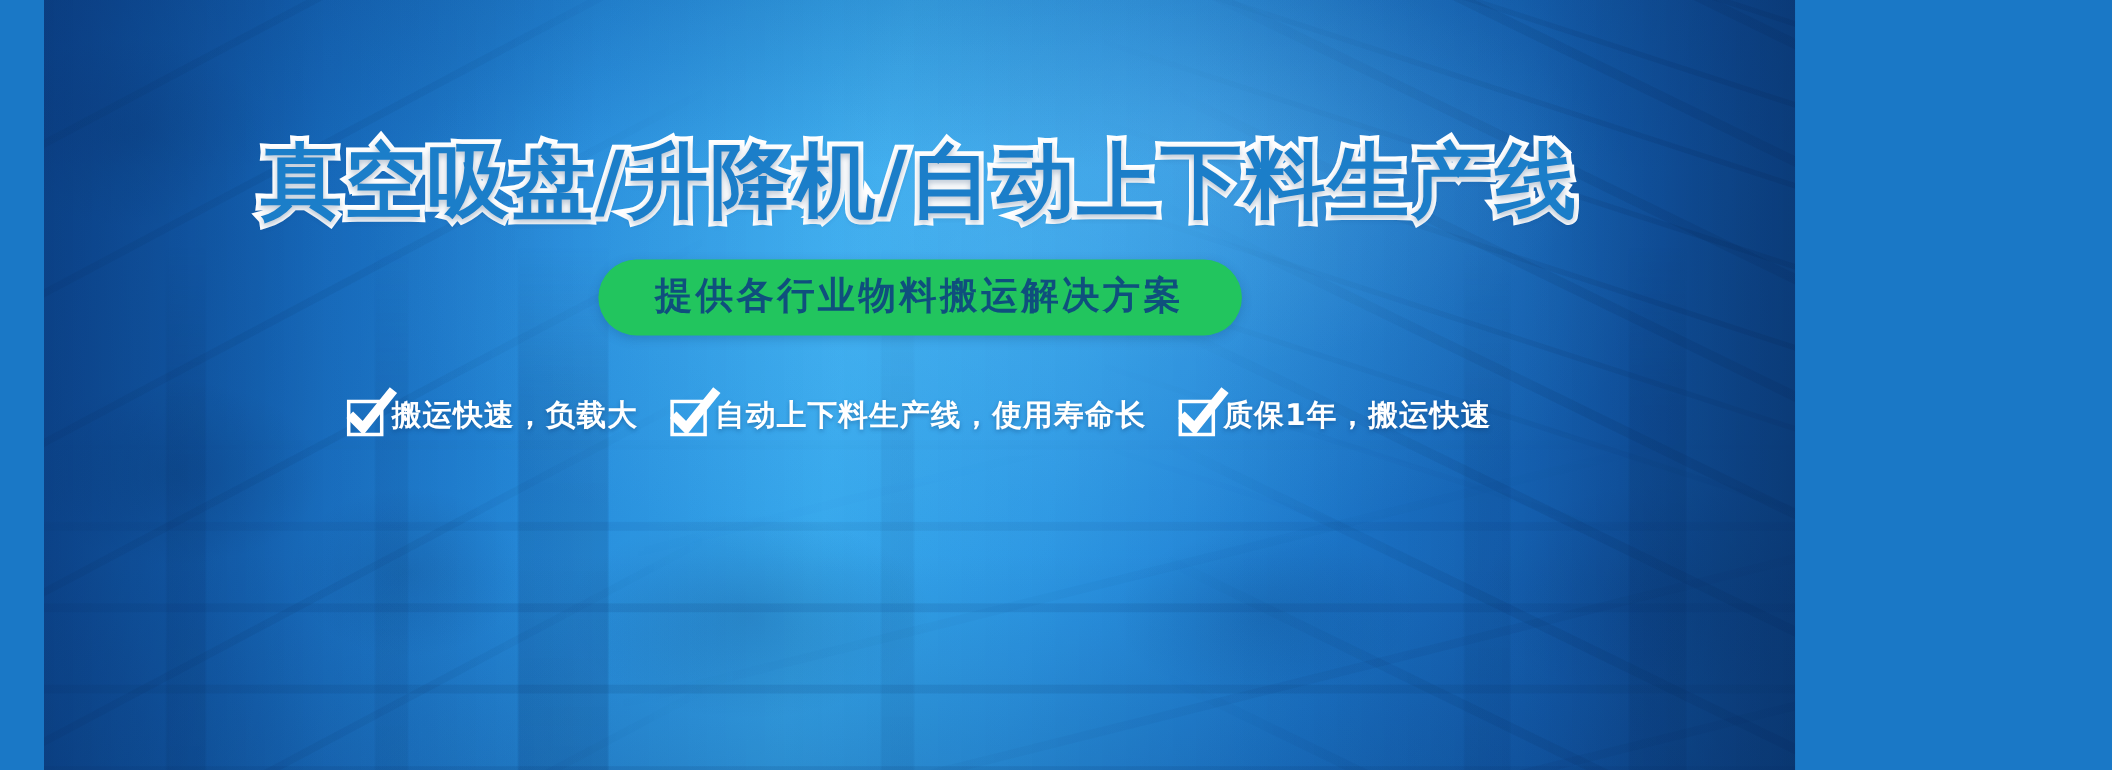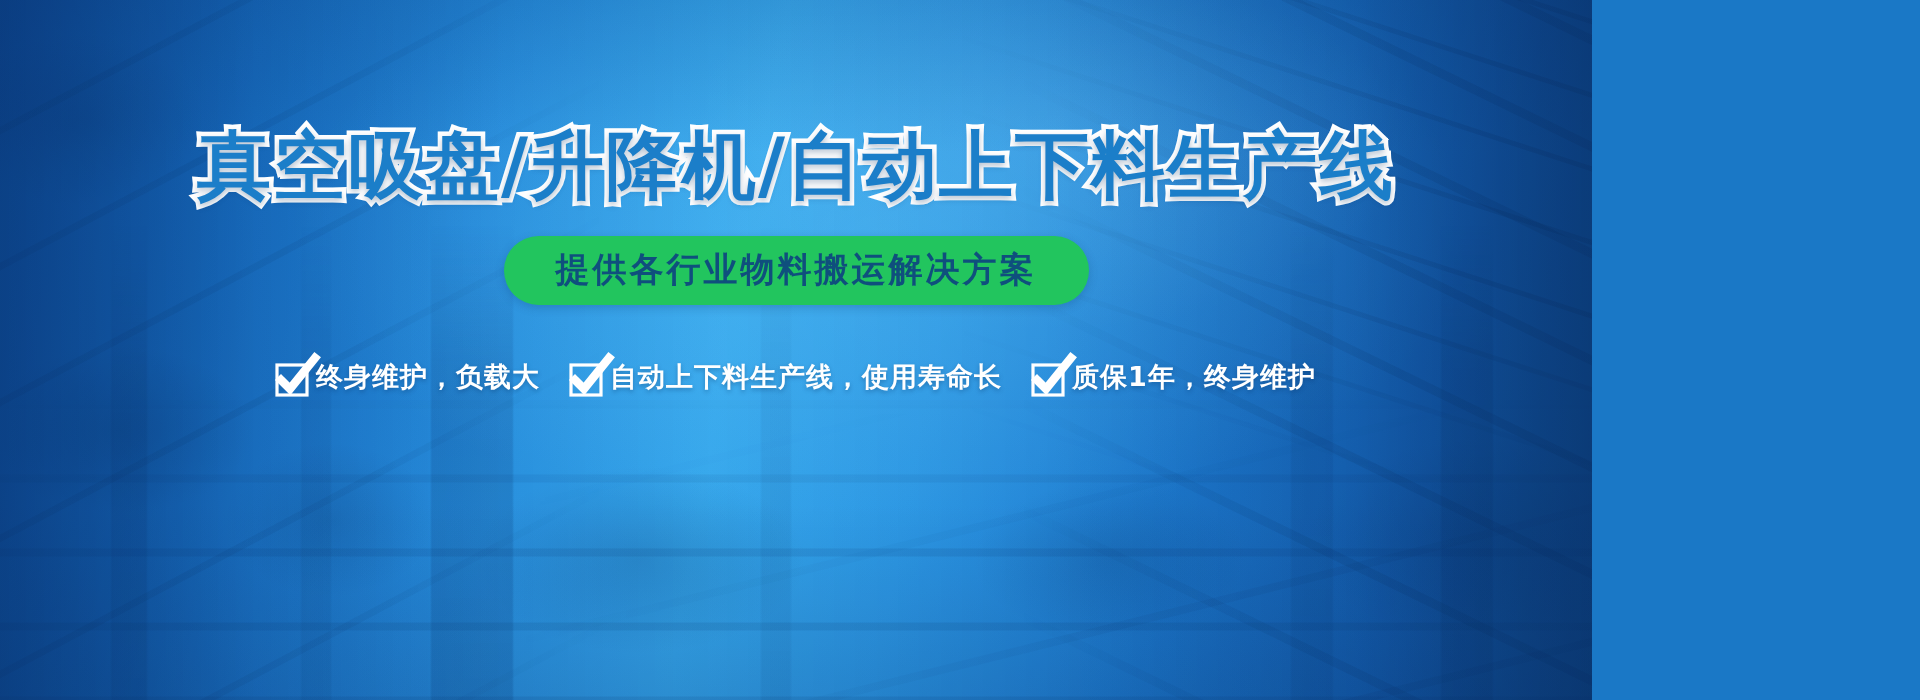--- a/index.html
+++ b/index.html
@@ -9,20 +9,21 @@
     background:#1a78c6;
   }
 
   
   #banner {
     position:relative;
     width:1592px;
     height:700px;
     overflow:hidden;
     background:#1b7ac8;
+    margin-left:40px;
   }
 
   
   .bg-layer { position:absolute; inset:0; }
 
   
   .bg-base {
     background:
       linear-gradient(100deg,
         #1668b8 0%,
@@ -265,38 +266,38 @@
 
     <div class="features">
 
       <div class="feature">
         <span class="feature-icon">
           <svg viewBox="0 0 48 48" aria-hidden="true">
             <rect x="6" y="14" width="30" height="30" fill="none" stroke="#ffffff" stroke-width="3.2"></rect>
             <path d="M10 29 L19 38 L44 7" fill="none" stroke="#ffffff" stroke-width="8.5" stroke-linecap="square" stroke-linejoin="miter"></path>
           </svg>
         </span>
-        <span class="feature-label">终身维护，负载大</span>
+        <span class="feature-label">搬运快速，负载大</span>
       </div>
 
       <div class="feature">
         <span class="feature-icon">
           <svg viewBox="0 0 48 48" aria-hidden="true">
             <rect x="6" y="14" width="30" height="30" fill="none" stroke="#ffffff" stroke-width="3.2"></rect>
             <path d="M10 29 L19 38 L44 7" fill="none" stroke="#ffffff" stroke-width="8.5" stroke-linecap="square" stroke-linejoin="miter"></path>
           </svg>
         </span>
         <span class="feature-label">自动上下料生产线，使用寿命长</span>
       </div>
 
       <div class="feature">
         <span class="feature-icon">
           <svg viewBox="0 0 48 48" aria-hidden="true">
             <rect x="6" y="14" width="30" height="30" fill="none" stroke="#ffffff" stroke-width="3.2"></rect>
             <path d="M10 29 L19 38 L44 7" fill="none" stroke="#ffffff" stroke-width="8.5" stroke-linecap="square" stroke-linejoin="miter"></path>
           </svg>
         </span>
-        <span class="feature-label">质保1年，终身维护</span>
+        <span class="feature-label">质保1年，搬运快速</span>
       </div>
 
     </div>
   </div>
 </div>
 
 </body></html>

